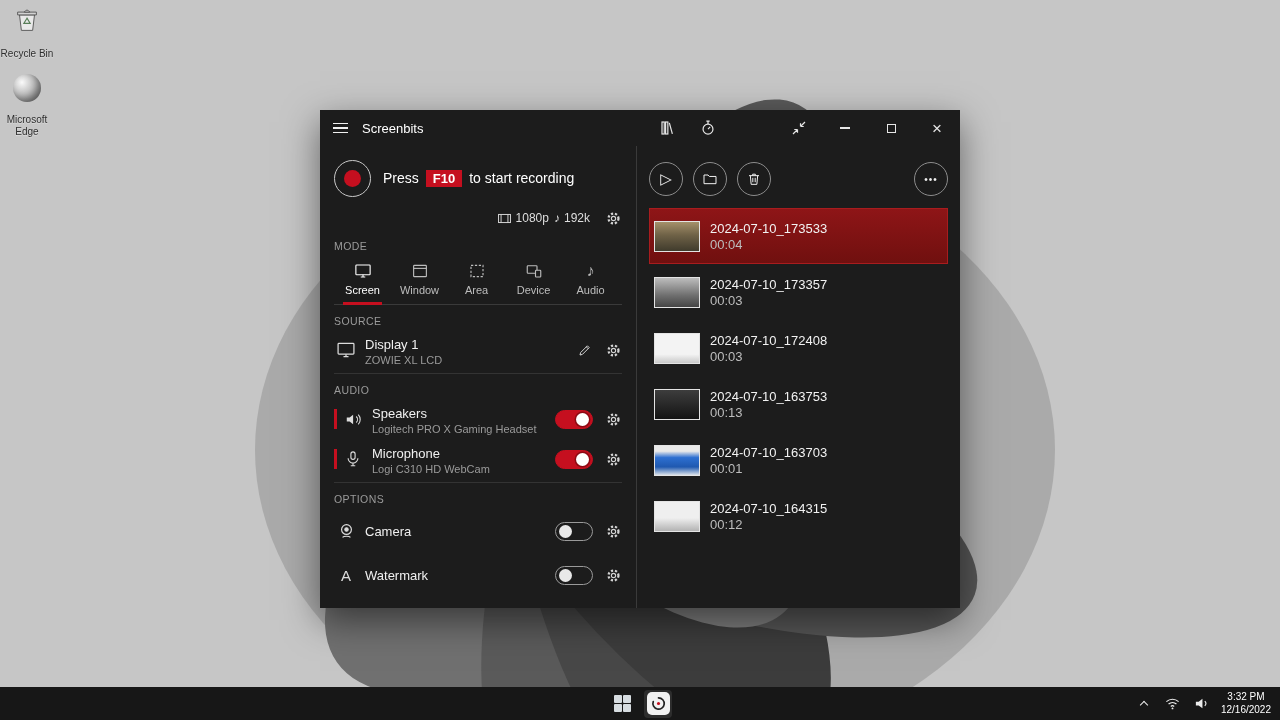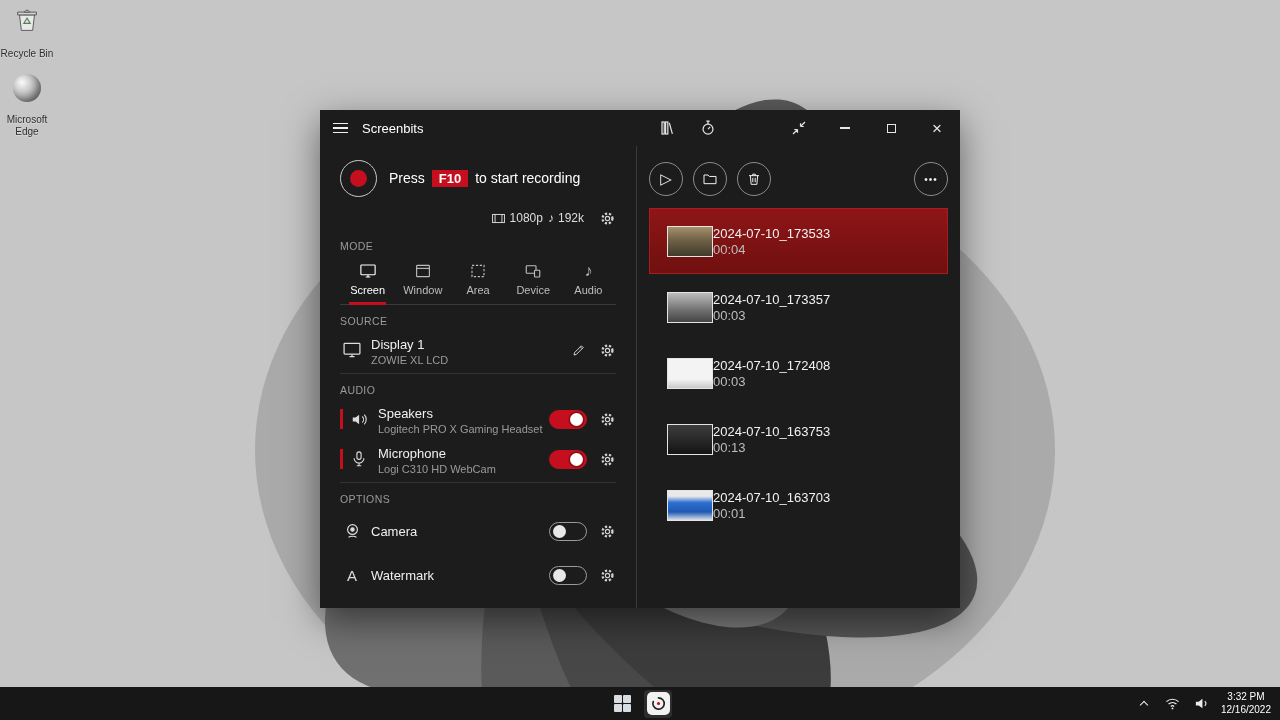--- a/index.html
+++ b/index.html
@@ -37,21 +37,21 @@
   .burger i{width:15px;height:1.6px;background:#f0f0f0;display:block}
   .win-title{font-size:13px;color:#fff;margin-left:2px}
   .tb-spacer{flex:1}
   .tb-gap{width:48px}
   .maxbox{width:9px;height:9px;border:1.2px solid #e6e6e6;display:inline-block}
   .minbar{width:10px;height:1.4px;background:#e6e6e6;display:inline-block}
   .closex{font-size:17px;line-height:1}
 
   .win-body{flex:1;display:flex;min-height:0}
   .vdiv{width:1px;background:#3a3a3a}
-  .left{flex:0 0 316px;width:316px;padding:0 20px;overflow:hidden}
+  .left{flex:0 0 316px;width:316px;padding:0 14px;overflow:hidden}
   .right{flex:1;display:flex;flex-direction:column;padding:0 12px;min-width:0}
 
   
   .rec-row{display:flex;align-items:center;gap:12px;margin-top:12px;height:40px}
   .rec-btn{width:37px;height:37px;border-radius:50%;border:1.6px solid #c9c9c9;background:transparent;
     display:flex;align-items:center;justify-content:center;padding:0}
   .rec-dot{width:17px;height:17px;border-radius:50%;background:var(--accent,#c50f1f)}
   .rec-text{color:#fff;font-size:14px;display:flex;align-items:center;gap:7px}
   .hotkey{background:var(--accent,#c50f1f);color:#fff;padding:1px 7px;font-size:13px;font-weight:bold}
 
@@ -86,21 +86,21 @@
   .option-row{min-height:36px;margin-top:8px}
   .wm-glyph{font-size:15px;color:#dcdcdc}
 
   
   .list-toolbar{display:flex;align-items:center;gap:10px;margin-top:16px;flex:0 0 34px}
   .circle-btn{width:34px;height:34px;border-radius:50%;border:1px solid #8c8c8c;background:transparent;color:#f0f0f0;
     display:flex;align-items:center;justify-content:center;padding:0;font-size:15px}
   .more-btn{margin-left:auto;font-size:10px;letter-spacing:1px}
 
   .rec-list{margin-top:12px;display:flex;flex-direction:column;overflow:hidden}
-  .rec-item{display:flex;align-items:center;height:66px;padding:0 17px;border:1px solid transparent;background:none;text-align:left}
+  .rec-item{display:flex;align-items:center;gap:10px;height:56px;padding:0 4px;border:1px solid transparent;background:none;text-align:left}
   .rec-item.selected{background:linear-gradient(180deg,#8e1517,#70100f);border-color:#a81c1e}
   .thumb{width:46px;height:31px;border:1px solid #e4e4e4;flex:0 0 46px;background:#777}
   .rec-meta{min-width:0}
   .rec-name{color:#f2f2f2;font-size:13px;white-space:nowrap}
   .rec-dur{color:#bdbdbd;font-size:13px;margin-top:1px}
   .rec-item:nth-child(1) .thumb{background:linear-gradient(180deg,#a5906a 0%,#6f6247 45%,#403b2c 100%)}
   .rec-item:nth-child(2) .thumb{background:linear-gradient(180deg,#bdbdbd,#6f6f6f 60%,#454545)}
   .rec-item:nth-child(3) .thumb{background:linear-gradient(180deg,#f3f3f3 70%,#c9c9c9)}
   .rec-item:nth-child(4) .thumb{background:linear-gradient(180deg,#3d3d3d,#141414)}
   .rec-item:nth-child(5) .thumb{background:linear-gradient(180deg,#e9e9e9 18%,#2d6fd1 40%,#1f59b0 72%,#d9e0e8)}
@@ -438,20 +438,27 @@
               <div class="rec-dur">00:13</div>
             </span>
           </button>
           <button class="rec-item">
             <span class="thumb"></span>
             <span class="rec-meta">
               <div class="rec-name">2024-07-10_163703</div>
               <div class="rec-dur">00:01</div>
             </span>
           </button>
+          <button class="rec-item">
+            <span class="thumb"></span>
+            <span class="rec-meta">
+              <div class="rec-name">2024-07-10_164315</div>
+              <div class="rec-dur">00:12</div>
+            </span>
+          </button>
         </div>
       </div>
     </div>
   </div>
 
   <div class="taskbar">
     <div class="tb-center">
       <button class="task-btn">
         <span class="start-icon">
             <span></span>

